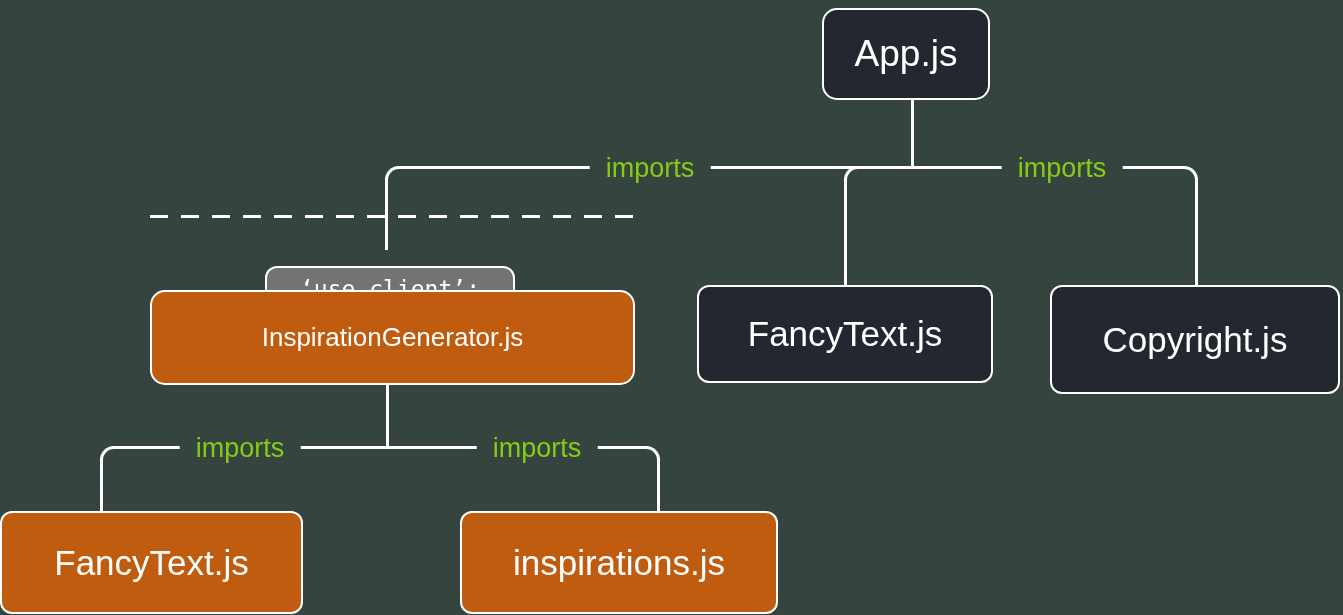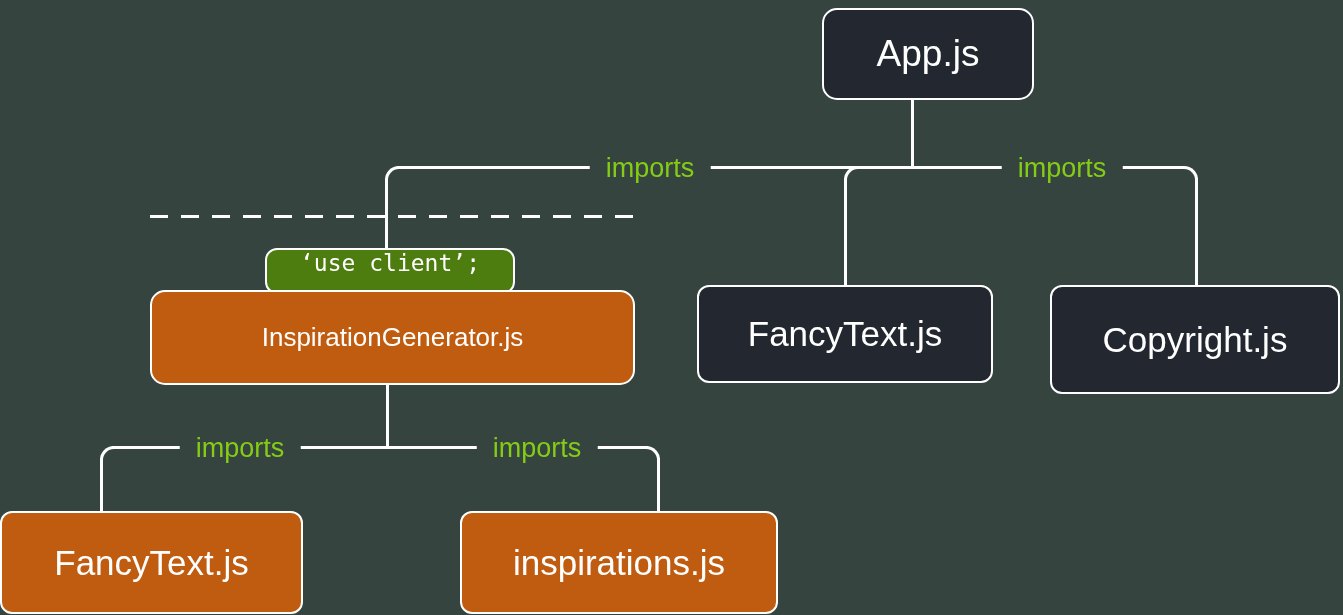--- a/index.html
+++ b/index.html
@@ -21,30 +21,32 @@
     border-radius: 15px;
     border: 2.5px solid #FFFFFF;
     font-weight: 500;
     white-space: nowrap;
   }
   .node-dark { background: #23272F; }
   .node-client { background: #C05C10; }
   .directive-tab {
     position: absolute;
     display: flex;
+    align-items: center;
     justify-content: center;
     box-sizing: border-box;
-    background: #4d7c0f;
+    background: #737373;
     border: 2.5px solid #FFFFFF;
     border-radius: 12px;
     color: #FFFFFF;
     font-family: "DejaVu Sans Mono", monospace;
     font-size: 23px;
     z-index: 1;
     white-space: nowrap;
+    margin-top: 18px;
   }
   .z2 { z-index: 2; }
   .v-line { position: absolute; width: 3px; background: #FFFFFF; }
   .h-line { position: absolute; height: 3px; background: #FFFFFF; }
   .corner { position: absolute; width: 14px; height: 14px; box-sizing: border-box; }
   .corner-tl { border-left: 3px solid #FFFFFF; border-top: 3px solid #FFFFFF; border-top-left-radius: 14px; }
   .corner-tr { border-right: 3px solid #FFFFFF; border-top: 3px solid #FFFFFF; border-top-right-radius: 14px; }
   .dashed-line {
     position: absolute;
     height: 3px;
@@ -87,21 +89,21 @@
   <div class="v-line" style="left:386px; top:385px; height:64px;"></div>
   <div class="h-line" style="left:112px; top:446px; width:536px;"></div>
   <div class="corner corner-tl" style="left:100px; top:446px;"></div>
   <div class="v-line" style="left:100px; top:458px; height:53px;"></div>
   <div class="corner corner-tr" style="left:646px; top:446px;"></div>
   <div class="v-line" style="left:657px; top:458px; height:53px;"></div>
 
   <span class="edge-label" style="left:240px; top:448px;">imports</span>
   <span class="edge-label" style="left:537px; top:448px;">imports</span>
 
-  <div class="node node-dark fs37" style="left:822px; top:8px; width:212px; height:92px;">
+  <div class="node node-dark fs37" style="left:822px; top:8px; width:168px; height:92px;">
     <span>App.js</span>
   </div>
 
   <div class="node node-dark fs35" style="left:697px; top:285px; width:296px; height:98px;">
     <span>FancyText.js</span>
   </div>
 
   <div class="node node-dark fs35" style="left:1050px; top:285px; width:290px; height:109px;">
     <span>Copyright.js</span>
   </div>

